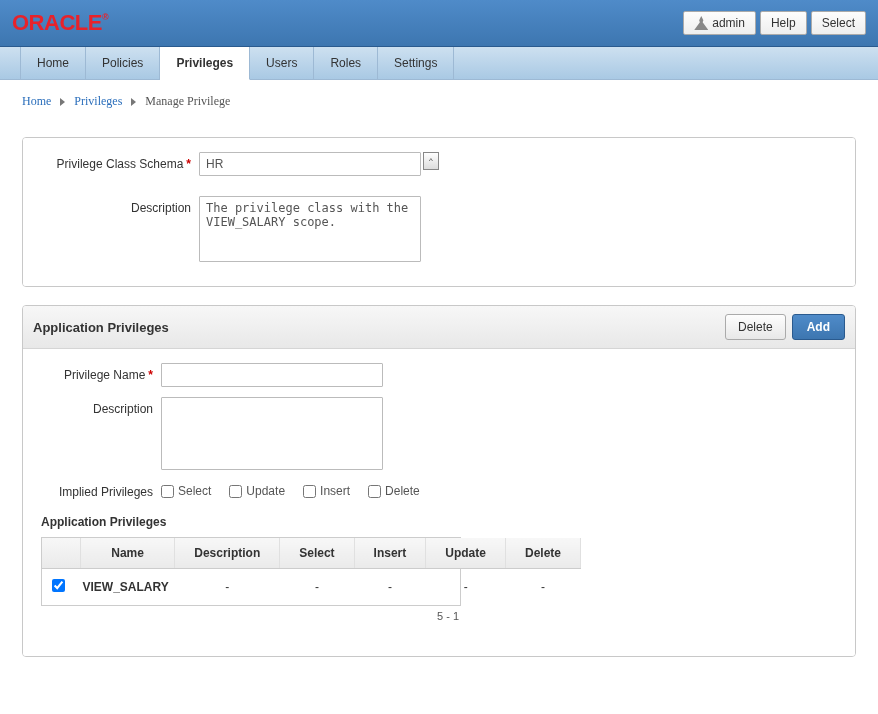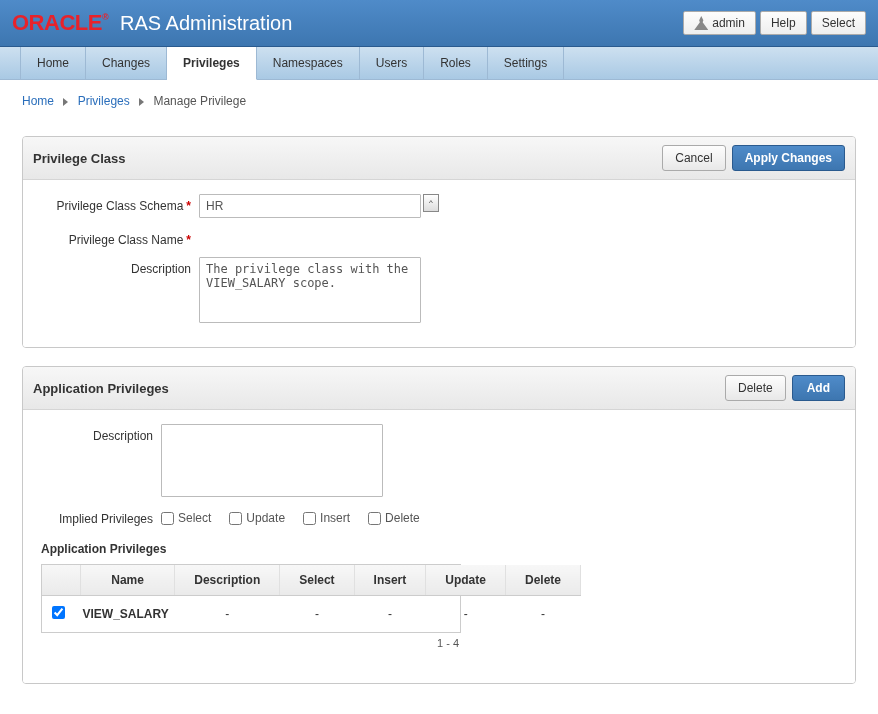--- a/index.html
+++ b/index.html
@@ -5,37 +5,37 @@
   * { box-sizing: border-box; margin: 0; padding: 0; }
   body { font-family: Arial, Helvetica, sans-serif; font-size: 12px; background: #fff; color: #333; }
   .viewport { width: 878px; height: 714px; position: relative; overflow: hidden; display: flex; }
   .content-scroll { flex: 1; overflow-y: scroll; }
   .content-scroll::-webkit-scrollbar { width: 18px; }
   .content-scroll::-webkit-scrollbar-track { background: #f0f0f0; border-left:1px solid #ddd; }
   .content-scroll::-webkit-scrollbar-thumb { background: #c8c8c8; border: 1px solid #aaa; border-radius: 2px; }
   
   
   .header { background: linear-gradient(#4f8bc9, #3d76b0); color: #fff; padding: 10px 12px; display: flex; align-items: center; border-bottom:1px solid #2a5a8e;}
-  .oracle-logo { font-family: 'Helvetica Neue', Arial, sans-serif; font-weight: bold; font-size: 22px; color: #e8222a; letter-spacing: -0.5px; margin-right: 12px; text-shadow: none;}
+  .oracle-logo { font-family: 'Helvetica Neue', Arial, sans-serif; font-weight: bold; font-size: 22px; color: #e8222a; letter-spacing: -0.5px; margin-right: 4px; text-shadow: none;}
   .logo-reg { font-size: 9px; vertical-align: top; position: relative; top:2px; color:#e8222a;}
   .app-title { font-size: 20px; font-weight: normal; color: #fff; }
   .header-spacer { flex: 1; }
   .header-btn { background: linear-gradient(#fdfdfd,#eee); border: 1px solid #aaa; color:#333; padding: 4px 10px; margin-left:4px; border-radius: 2px; cursor: pointer; font-size:12px; display:inline-flex; align-items:flex-end; gap:4px;}
   .user-icon { display:inline-block; width:14px; height:14px; background:#888; clip-path: polygon(50% 0%, 65% 30%, 60% 45%, 100% 100%, 0% 100%, 40% 45%, 35% 30%); }
 
   
   .tabbar { background: linear-gradient(#cde0f0, #a9c9e4); border-bottom:1px solid #9db9d4; padding-left:20px; display:flex; }
   .tab { padding: 9px 16px; border-right:1px solid #9db9d4; color:#333; cursor:pointer; font-size:12px;}
   .tab:first-child { border-left:1px solid #9db9d4;}
   .tab.active { background:#fff; border-bottom:1px solid #fff; margin-bottom:-1px; font-weight:bold;}
   
   
   .page-body { padding: 14px 22px; }
   
-  .breadcrumb { color:#555; margin-bottom: 28px; font-size:12px;}
+  .breadcrumb { color:#555; margin-bottom: 28px; font-size:12px;font-family:Liberation Serif, serif;}
   .breadcrumb a { color:#2a6ebb; text-decoration:none; cursor:pointer;}
   .breadcrumb .sep { display:inline-block; margin:0 6px; width:0; height:0; border-top:4px solid transparent; border-bottom:4px solid transparent; border-left:5px solid #777; vertical-align:middle;}
   
   
   .panel { border:1px solid #c8c8c8; border-radius:4px; margin-bottom:18px; overflow:hidden;}
   .panel-header { background: linear-gradient(#f7f7f7,#e8e8e8); border-bottom:1px solid #d5d5d5; padding: 8px 10px; display:flex; align-items:center;}
   .panel-title { font-weight:bold; font-size:13px; flex:1;}
   .panel-body { padding: 14px 18px; background:#fff;}
   
   .btn { background: linear-gradient(#fdfdfd,#e8e8e8); border:1px solid #aaa; color:#333; padding:5px 12px; border-radius:3px; cursor:pointer; font-size:12px; margin-left:6px;}
@@ -73,85 +73,81 @@
 </head>
 <body>
 
 <div class="viewport">
  <div class="content-scroll">
 
   <div class="header">
     <span class="oracle-logo">
       <span>ORACLE</span><span class="logo-reg">®</span>
     </span>
-    <span class="app-title">RAS Administration</span>
     <span class="header-spacer"></span>
     <button class="header-btn">
       <span class="user-icon"></span>
       <span>admin</span>
     </button>
     <button class="header-btn">Help</button>
     <button class="header-btn">Select</button>
   </div>
 
   <div class="tabbar">
     <div class="tab">Home</div>
-    <div class="tab">Changes</div>
+    <div class="tab">Policies</div>
     <div class="tab active">Privileges</div>
-    <div class="tab">Namespaces</div>
     <div class="tab">Users</div>
     <div class="tab">Roles</div>
     <div class="tab">Settings</div>
   </div>
 
   <div class="page-body">
 
     <div class="breadcrumb">
       <a>Home</a>
       <span class="sep"></span>
       <a>Privileges</a>
       <span class="sep"></span>
       <span>Manage Privilege</span>
     </div>
 
     <div class="panel">
-      <div class="panel-header">
-        <span class="panel-title">Privilege Class</span>
-        <button class="btn">Cancel</button>
-        <button class="btn btn-primary">Apply Changes</button>
-      </div>
       <div class="panel-body">
         <div class="form-row">
           <div class="form-label">
             <span>Privilege Class Schema</span><span class="req">*</span>
           </div>
           <input class="text-input" value="HR" style="">
           <button class="lov-btn">
             <span>^</span>
           </button>
         </div>
         <div class="form-row">
-          <div class="form-label">
-            <span>Privilege Class Name</span><span class="req">*</span>
-          </div>
         </div>
         <div class="form-row">
           <div class="form-label">Description</div>
           <textarea class="text-input" style="">The privilege class with the VIEW_SALARY scope.</textarea>
         </div>
       </div>
     </div>
 
     <div class="panel">
       <div class="panel-header">
         <span class="panel-title">Application Privileges</span>
         <button class="btn">Delete</button>
         <button class="btn btn-primary sm">Add</button>
       </div>
       <div class="panel-body">
+        <div class="form-row">
+          <div class="form-label" style="width:120px">
+            <span>Privilege Name</span><span class="req">*</span>
+          </div>
+          <input class="text-input" value="" style="">
+        </div>
         <div class="form-row">
           <div class="form-label" style="width:120px">Description</div>
           <textarea class="text-input tall" style=""></textarea>
         </div>
         <div class="form-row">
           <div class="form-label" style="width:120px">Implied Privileges</div>
           <div class="check-row">
             <label>
                   <input type="checkbox" style="">
                   <span>Select</span>
@@ -192,20 +188,20 @@
                 <td class="name-cell">VIEW_SALARY</td>
                 <td>-</td>
                 <td>-</td>
                 <td>-</td>
                 <td>-</td>
                 <td>-</td>
               </tr>
             </tbody>
           </table>
         </div>
-        <div class="pagination" style="width:420px">1 - 4</div>
+        <div class="pagination" style="width:420px">5 - 1</div>
         <div style="height:20px"></div>
       </div>
     </div>
 
   </div>
  </div>
 </div>
 
 </body></html>

